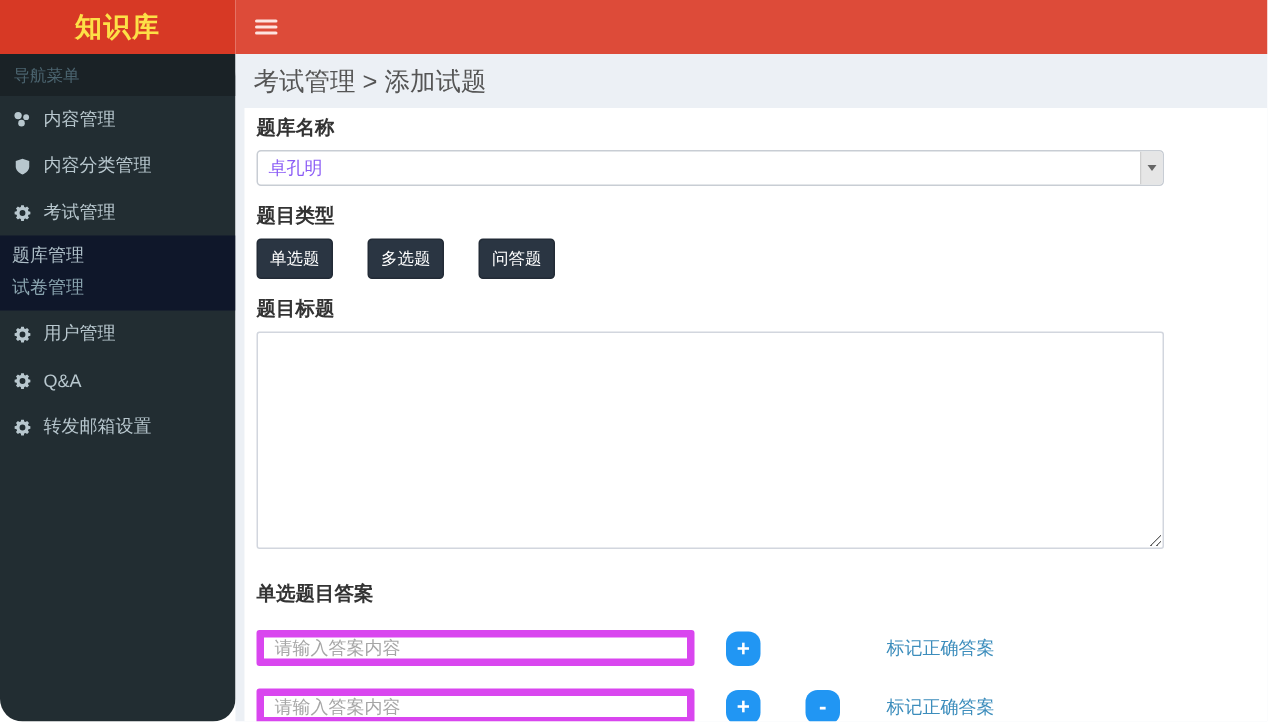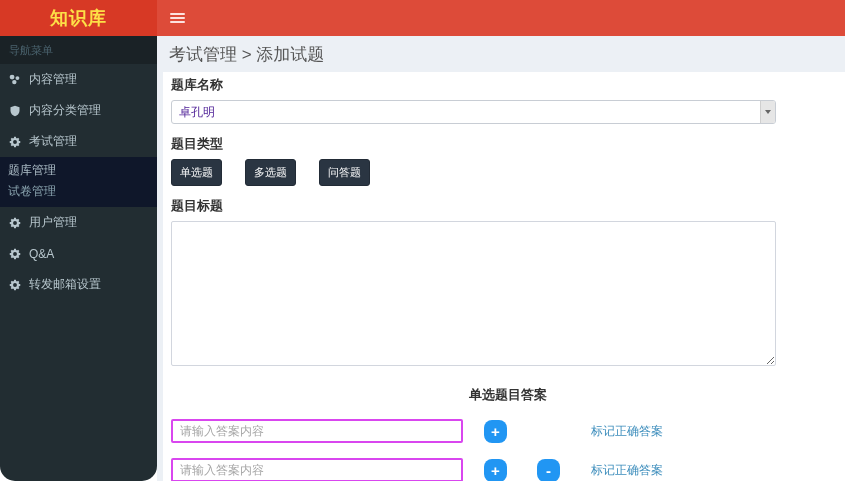--- a/index.html
+++ b/index.html
@@ -34,39 +34,39 @@
   .breadcrumb-bar { height:36px; flex:0 0 36px; display:flex; align-items:center;
     padding-left:12px; font-size:17px; color:#555; }
   .panel { flex:1; background:#fff; margin-left:6px; padding:4px 0 0 8px; overflow:hidden; }
 
   .field-label { font-size:13px; font-weight:bold; color:#333; margin-bottom:6px; }
   .group { margin-bottom:11px; }
 
   
   .select-box { width:605px; height:24px; border:1px solid #c8cdd4; border-radius:3px;
     background:#fff; display:flex; align-items:center; cursor:pointer; }
-  .select-value { flex:1; font-size:12px; color:#4c1d95; padding-left:7px; }
+  .select-value { flex:1; font-size:12px; color:#8b5cf6; padding-left:7px; }
   .select-arrow { width:15px; height:22px; background:#e6e6e6; border-left:1px solid #cfcfcf;
     border-radius:0 2px 2px 0; display:flex; align-items:center; justify-content:center; }
   .select-arrow .caret { width:0; height:0; border-left:3px solid transparent;
     border-right:3px solid transparent; border-top:4px solid #666; }
 
   
   .type-row { display:flex; gap:23px; margin-top:2px; }
   .type-btn { background:#2a3542; color:#fff; border:1px solid #222b36; border-radius:3px;
     font-size:11px; padding:5px 8px; cursor:pointer; font-family:inherit; }
 
   
   .title-area { width:605px; height:145px; border:1px solid #d2d6de; border-radius:2px;
     resize:both; font-family:inherit; font-size:12px; padding:5px; color:#333; outline:none; }
 
   
-  .answers-label { margin-top:16px; margin-bottom:0;text-align:center; }
+  .answers-label { margin-top:16px; margin-bottom:0; }
   .ans-row { display:flex; align-items:center; margin-top:15px; }
-  .ans-input { width:292px; height:24px; border:2px solid #d946ef; border-radius:2px;
+  .ans-input { width:292px; height:24px; border:5px solid #d946ef; border-radius:2px;
     font-family:inherit; font-size:12px; padding:0 7px; color:#333; outline:none; }
   .ans-input::placeholder { color:#a6a6a6; }
   .pm-btn { width:23px; height:23px; border:none; border-radius:8px; background:#2196f3;
     color:#fff; font-size:15px; font-weight:bold; line-height:21px; text-align:center;
     cursor:pointer; font-family:inherit; padding:0; }
   .btn-plus { margin-left:21px; }
   .btn-minus { margin-left:30px; }
   .btn-hidden { visibility:hidden; }
   .mark-link { margin-left:31px; font-size:12px; color:#3c8dbc; text-decoration:none; cursor:pointer; }
 </style>

